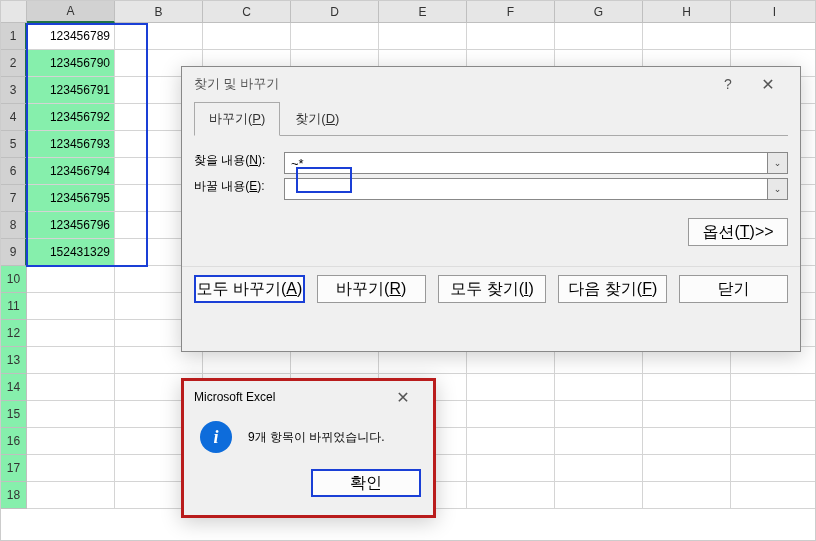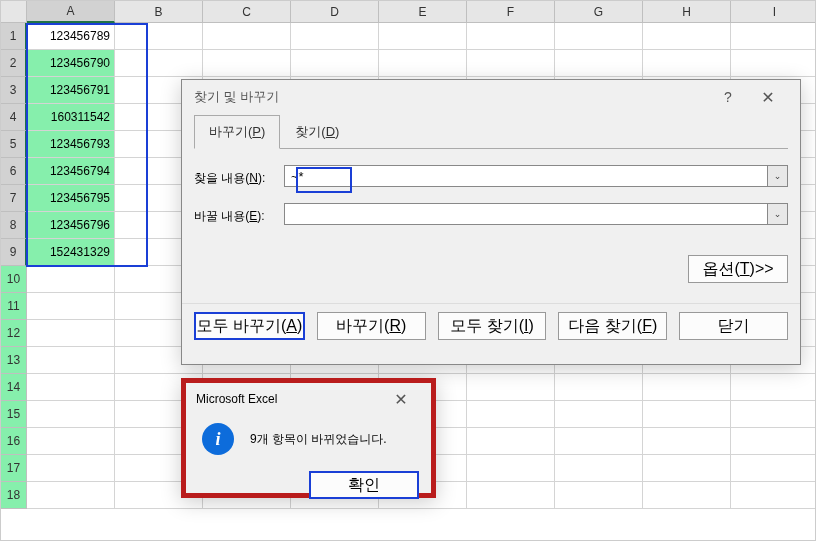--- a/index.html
+++ b/index.html
@@ -11,50 +11,50 @@
 .colhdr.sel { background: #d2d2d2; border-bottom: 2px solid #217346; }
 .rowhdr { background: #86efac; border-right: 1px solid #bfbfbf; border-bottom: 1px solid #bfbfbf; height: 27px; display: flex; align-items: center; justify-content: center; color: #333; }
 .rowhdr.sel { background: #d2d2d2; border-right: 2px solid #217346; }
 .cell { border-right: 1px solid #d4d4d4; border-bottom: 1px solid #d4d4d4; height: 27px; display: flex; align-items: center; justify-content: flex-end; padding: 0 4px; background: #fff; }
 .cell.selgrey { background: #86efac; }
 
 .sel-border { position: absolute; border: 2px solid #1a3fd6; pointer-events: none; }
 .sel-outer { top: 22px; left: 25px; width: 122px; height: 244px; }
 
 .dialog { position: absolute; background: #f0f0f0; border: 1px solid #888; box-shadow: 0 4px 20px rgba(0,0,0,0.2); }
-.find-dialog { top: 78px; left: 180px; width: 620px; height: 286px; }
+.find-dialog { top: 65px; left: 180px; width: 620px; height: 286px; }
 .dlg-title { height: 34px; display: flex; align-items: center; padding: 0 12px; font-size: 13px; color: #555; }
 .dlg-title .sp { flex: 1; }
 .help-btn, .close-btn { width: 40px; height: 30px; display: flex; align-items: center; justify-content: center; color: #555; font-size: 14px; }
 .close-btn { font-size: 16px; }
 
 .tabs { display: flex; margin: 0 12px; border-bottom: 1px solid #aaa; }
 .tab { padding: 7px 14px; font-size: 13px; color: #333; border: 1px solid transparent; border-bottom: none; position: relative; top: 1px; }
 .tab.active { background: #f0f0f0; border-color: #aaa; border-bottom: 1px solid #f0f0f0; }
 .tab u { text-decoration: underline; }
 
 .form-body { padding: 16px 12px 8px; }
-.form-row { display: flex; align-items: flex-end; margin-bottom: 16px; }
+.form-row { display: flex; align-items: flex-start; margin-bottom: 4px; }
 .form-label { width: 90px; font-size: 12px; }
 .form-label u { text-decoration: underline; }
 .combo { flex: 1; display: flex; }
 .combo input { flex: 1; height: 22px; border: 1px solid #888; padding: 0 6px; font-size: 13px; background: #fff; outline: none; }
 .combo .dd { width: 20px; height: 22px; border: 1px solid #888; border-left: none; background: #e8e8e8; display: flex; align-items: center; justify-content: center; font-size: 9px; color: #444; }
 
 .find-highlight { position: absolute; border: 2px solid #1a3fd6; width: 56px; height: 26px; top: 166px; left: 295px; pointer-events: none; }
 
 .opts-row { display: flex; justify-content: flex-end; padding: 6px 12px 12px; }
 .btn { min-width: 100px; height: 28px; border: 1px solid #999; background: #fcfcfc; font-size: 16px; display: flex; align-items: center; justify-content: center; cursor: pointer; }
 .btn u { text-decoration: underline; }
 
 .btn-row { display: flex; gap: 12px; padding: 8px 12px 12px; border-top: 1px solid #ddd; margin-top: 8px; }
 .btn-row .btn { flex: 1; min-width: 0; }
 .btn.primary { border: 2px solid #1a3fd6; }
 
-.msgbox { top: 377px; left: 180px; width: 255px; height: 120px; border: 5px solid #b91c1c; }
+.msgbox { top: 377px; left: 180px; width: 255px; height: 140px; border: 3px solid #b91c1c; }
 .msg-title { height: 32px; display: flex; align-items: center; padding: 0 10px; font-size: 12px; }
 .msg-title .sp { flex: 1; }
 .msg-body { display: flex; align-items: center; padding: 8px 16px 4px; gap: 16px; }
 .info-icon { width: 32px; height: 32px; border-radius: 50%; background: #0d6cdb; color: #fff; display: flex; align-items: center; justify-content: center; font-family: Georgia, serif; font-style: italic; font-size: 18px; font-weight: bold; }
 .msg-text { font-size: 12px; }
 .msg-btns { display: flex; justify-content: flex-end; padding: 12px; }
 .msg-btns .btn { min-width: 110px; border: 2px solid #1a3fd6; }
 </style>
 </head>
 <body>
@@ -94,21 +94,21 @@
     <div class="cell selgrey">123456791</div>
     <div class="cell"></div>
     <div class="cell"></div>
     <div class="cell"></div>
     <div class="cell"></div>
     <div class="cell"></div>
     <div class="cell"></div>
     <div class="cell"></div>
     <div class="cell"></div>
     <div class="rowhdr sel">4</div>
-    <div class="cell selgrey">160311542</div>
+    <div class="cell selgrey">123456792</div>
     <div class="cell"></div>
     <div class="cell"></div>
     <div class="cell"></div>
     <div class="cell"></div>
     <div class="cell"></div>
     <div class="cell"></div>
     <div class="cell"></div>
     <div class="cell"></div>
     <div class="rowhdr sel">5</div>
     <div class="cell selgrey">123456793</div>

